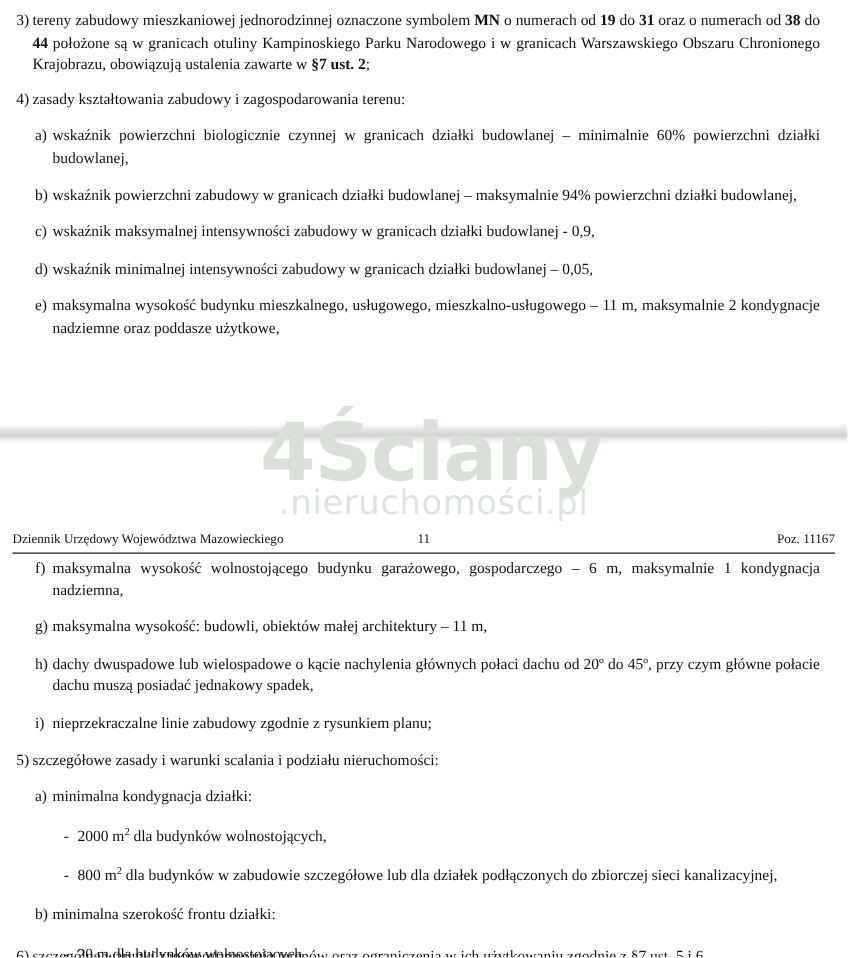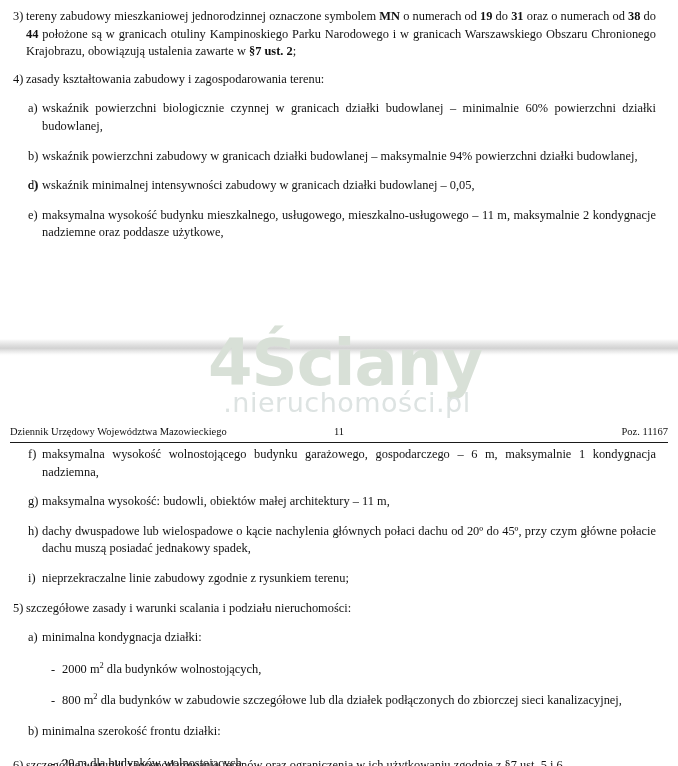--- a/index.html
+++ b/index.html
@@ -170,21 +170,21 @@
 
   <p class="para lvl2 justify-stretch" style="margin-top:12px;">
     <span class="marker">a)</span><span>wskaźnik powierzchni biologicznie czynnej w granicach działki budowlanej – minimalnie 60% powierzchni działki budowlanej,</span>
   </p>
 
   <p class="para lvl2 justify-stretch" style="margin-top:12px;">
     <span class="marker">b)</span><span>wskaźnik powierzchni zabudowy w granicach działki budowlanej – maksymalnie 94% powierzchni działki budowlanej,</span>
   </p>
 
   <p class="para lvl2" style="text-align:left;margin-top:12px;">
-    <span class="marker">c)</span>
+    <span class="marker">c)</span><span>wskaźnik maksymalnej intensywności zabudowy w granicach działki budowlanej - 0,9,</span>
   </p>
 
   <p class="para lvl2" style="text-align:left;margin-top:12px;">
     <span class="marker">d)</span><span>wskaźnik minimalnej intensywności zabudowy w granicach działki budowlanej – 0,05,</span>
   </p>
 
   <p class="para lvl2 justify-stretch" style="margin-top:12px;">
     <span class="marker">e)</span><span>maksymalna wysokość budynku mieszkalnego, usługowego, mieszkalno-usługowego – 11 m, maksymalnie 2 kondygnacje nadziemne oraz poddasze użytkowe,</span>
   </p>
 
@@ -216,21 +216,21 @@
 
   <p class="para lvl2" style="text-align:left;margin-top:12px;">
     <span class="marker">g)</span><span>maksymalna wysokość: budowli, obiektów małej architektury – 11 m,</span>
   </p>
 
   <p class="para lvl2 justify-stretch" style="margin-top:12px;">
     <span class="marker">h)</span><span>dachy dwuspadowe lub wielospadowe o kącie nachylenia głównych połaci dachu od 20º do 45º, przy czym główne połacie dachu muszą posiadać jednakowy spadek,</span>
   </p>
 
   <p class="para lvl2" style="text-align:left;margin-top:12px;">
-    <span class="marker">i)</span><span>nieprzekraczalne linie zabudowy zgodnie z rysunkiem terenu;</span>
+    <span class="marker">i)</span><span>nieprzekraczalne linie zabudowy zgodnie z rysunkiem planu;</span>
   </p>
 
   <p class="para lvl1" style="text-align:left;margin-top:12px;">
     <span class="marker">5)</span><span>szczegółowe zasady i warunki scalania i podziału nieruchomości:</span>
   </p>
 
   <p class="para lvl2" style="text-align:left;margin-top:12px;">
     <span class="marker">a)</span><span>minimalna kondygnacja działki:</span>
   </p>
 

